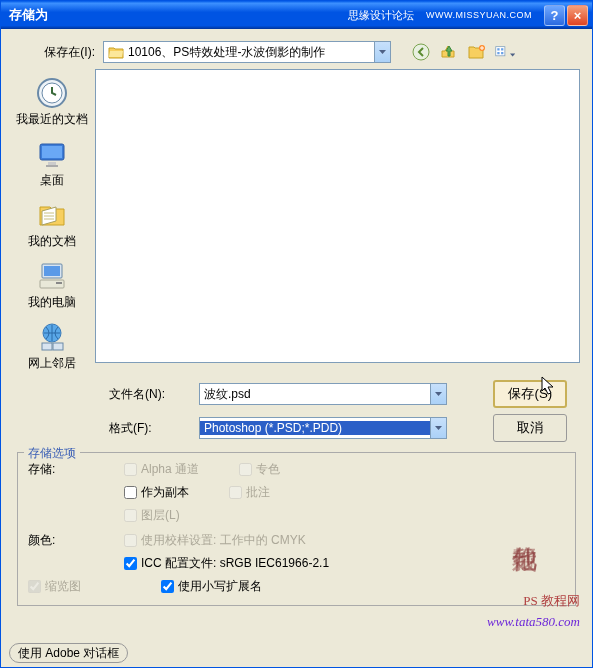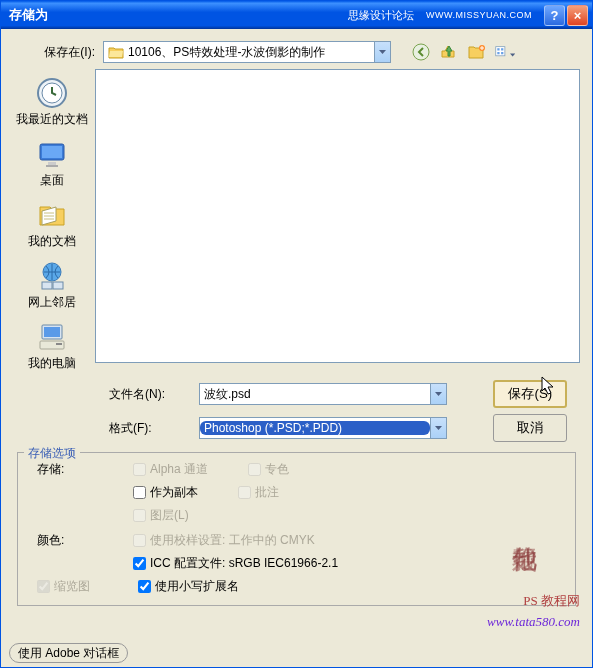--- a/index.html
+++ b/index.html
@@ -24,34 +24,34 @@
 .main-area { display: flex; margin-top: 0; }
 .sidebar { width: 86px; display: flex; flex-direction: column; gap: 10px; align-items: center; padding-top: 8px; }
 .sidebar-item { display: flex; flex-direction: column; align-items: center; gap: 2px; cursor: pointer; }
 .sidebar-icon { width: 32px; height: 32px; }
 .sidebar-label { font-size: 12px; text-align: center; }
 .file-pane { flex: 1; background: #fff; border: 1px solid #7f9db9; height: 294px; margin-right: 4px; }
 .name-row { display: flex; align-items: center; margin-top: 8px; margin-left: 100px; gap: 22px; }
 .name-label { width: 68px; }
 .name-input-wrap { display: flex; align-items: center; border: 1px solid #7f9db9; background: #fff; height: 22px; width: 248px; }
 .name-input { border: none; flex: 1; padding: 0 4px; font-size: 12px; outline: none; font-family: inherit; }
-.format-input { background: #2b5fc7; color: #fff; padding: 0 4px; flex: 1; font-size: 12px; display: flex; align-items: center; border-radius: 6px; }
+.format-input { background: #2b5fc7; color: #fff; padding: 0 4px; flex: 1; font-size: 12px; display: flex; align-items: center; }
 .action-btn { width: 74px; height: 28px; border: 1px solid #999; background: #ece9d8; border-radius: 3px; margin-left: 24px; cursor: pointer; font-family: inherit; }
 .save-btn { border: 2px solid #c8b058; background: #f8f0d8; }
-.fieldset { border: 1px solid #aaa; margin: 10px 8px 0 8px; padding: 8px 10px 10px 19px; position: relative; }
+.fieldset { border: 1px solid #aaa; margin: 10px 8px 0 8px; padding: 8px 10px 10px 10px; position: relative; }
 .fieldset-legend { position: absolute; top: -8px; left: 6px; background: #ece9d8; padding: 0 4px; color: #3a5fb5; }
 .opt-row { display: flex; margin-bottom: 6px; }
 .opt-label { width: 96px; }
 .opt-checks { display: flex; flex-direction: column; gap: 6px; }
 .check-pair { display: flex; gap: 40px; }
 .chk { display: flex; align-items: center; gap: 4px; }
 .chk input { width: 13px; height: 13px; }
 .chk-disabled { color: #aca899; }
 .chk-disabled input { opacity: 0.6; }
-.bottom-row { display: flex; gap: 48px; margin-top: 0; }
+.bottom-row { display: flex; gap: 80px; margin-top: 0; }
 .watermark { position: absolute; right: 12px; bottom: 34px; font-family: "KaiTi", serif; color: #b04040; font-size: 13px; text-align: right; line-height: 1.6; }
 .watermark-cn { font-size: 25px; line-height: 1.05; writing-mode: vertical-rl; position: absolute; right: 55px; bottom: 140px; color: rgba(140,60,60,0.45); font-family: "STXingkai","KaiTi",serif; }
 .footer-btn { position: absolute; bottom: 4px; left: 8px; height: 20px; padding: 0 8px; border: 1px solid #999; background: #ece9d8; border-radius: 10px; font-family: inherit; font-size: 12px; }
 .cursor-ptr { position: absolute; left: 540px; top: 375px; pointer-events: none; }
 </style>
 </head>
 <body>
 
 <div class="window">
   <div class="titlebar">
@@ -136,35 +136,35 @@
         <div class="sidebar-item">
           <svg class="sidebar-icon" viewBox="0 0 32 32">
               <path d="M4 8h10l2 2h12v16H4z" fill="#f7cf5f" stroke="#c9a227"></path>
               <path d="M6 12l14-4v14l-14 4z" fill="#fff" stroke="#a8a060"></path>
               <path d="M8 14h10M8 17h10M8 20h10" stroke="#c8c080"></path>
             </svg>
           <span class="sidebar-label">我的文档</span>
         </div>
         <div class="sidebar-item">
           <svg class="sidebar-icon" viewBox="0 0 32 32">
+              <rect x="6" y="4" width="20" height="14" rx="1" fill="#d8e4f0" stroke="#6a8aa8"></rect>
+              <rect x="8" y="6" width="16" height="10" fill="#5a9ae8"></rect>
+              <rect x="4" y="20" width="24" height="8" rx="1" fill="#e8e8d8" stroke="#a8a898"></rect>
+              <rect x="20" y="22" width="6" height="2" fill="#888"></rect>
+            </svg>
+          <span class="sidebar-label">我的电脑</span>
+        </div>
+        <div class="sidebar-item">
+          <svg class="sidebar-icon" viewBox="0 0 32 32">
               <circle cx="16" cy="12" r="9" fill="#5aa8e8" stroke="#3a7ab8"></circle>
               <path d="M8 12h16M16 4v16M10 6q6 6 0 12M22 6q-6 6 0 12" stroke="#2a6aa8" fill="none"></path>
               <rect x="6" y="22" width="10" height="7" fill="#d8e4f0" stroke="#6a8aa8"></rect>
               <rect x="17" y="22" width="10" height="7" fill="#d8e4f0" stroke="#6a8aa8"></rect>
             </svg>
           <span class="sidebar-label">网上邻居</span>
-        </div>
-        <div class="sidebar-item">
-          <svg class="sidebar-icon" viewBox="0 0 32 32">
-              <rect x="6" y="4" width="20" height="14" rx="1" fill="#d8e4f0" stroke="#6a8aa8"></rect>
-              <rect x="8" y="6" width="16" height="10" fill="#5a9ae8"></rect>
-              <rect x="4" y="20" width="24" height="8" rx="1" fill="#e8e8d8" stroke="#a8a898"></rect>
-              <rect x="20" y="22" width="6" height="2" fill="#888"></rect>
-            </svg>
-          <span class="sidebar-label">我的电脑</span>
         </div>
       </div>
       <div class="file-pane"></div>
     </div>
 
     <div class="name-row">
       <span class="name-label">文件名(N):</span>
       <div class="name-input-wrap">
         <input class="name-input" value="波纹.psd" style="">
         <div class="combo-arrow">

